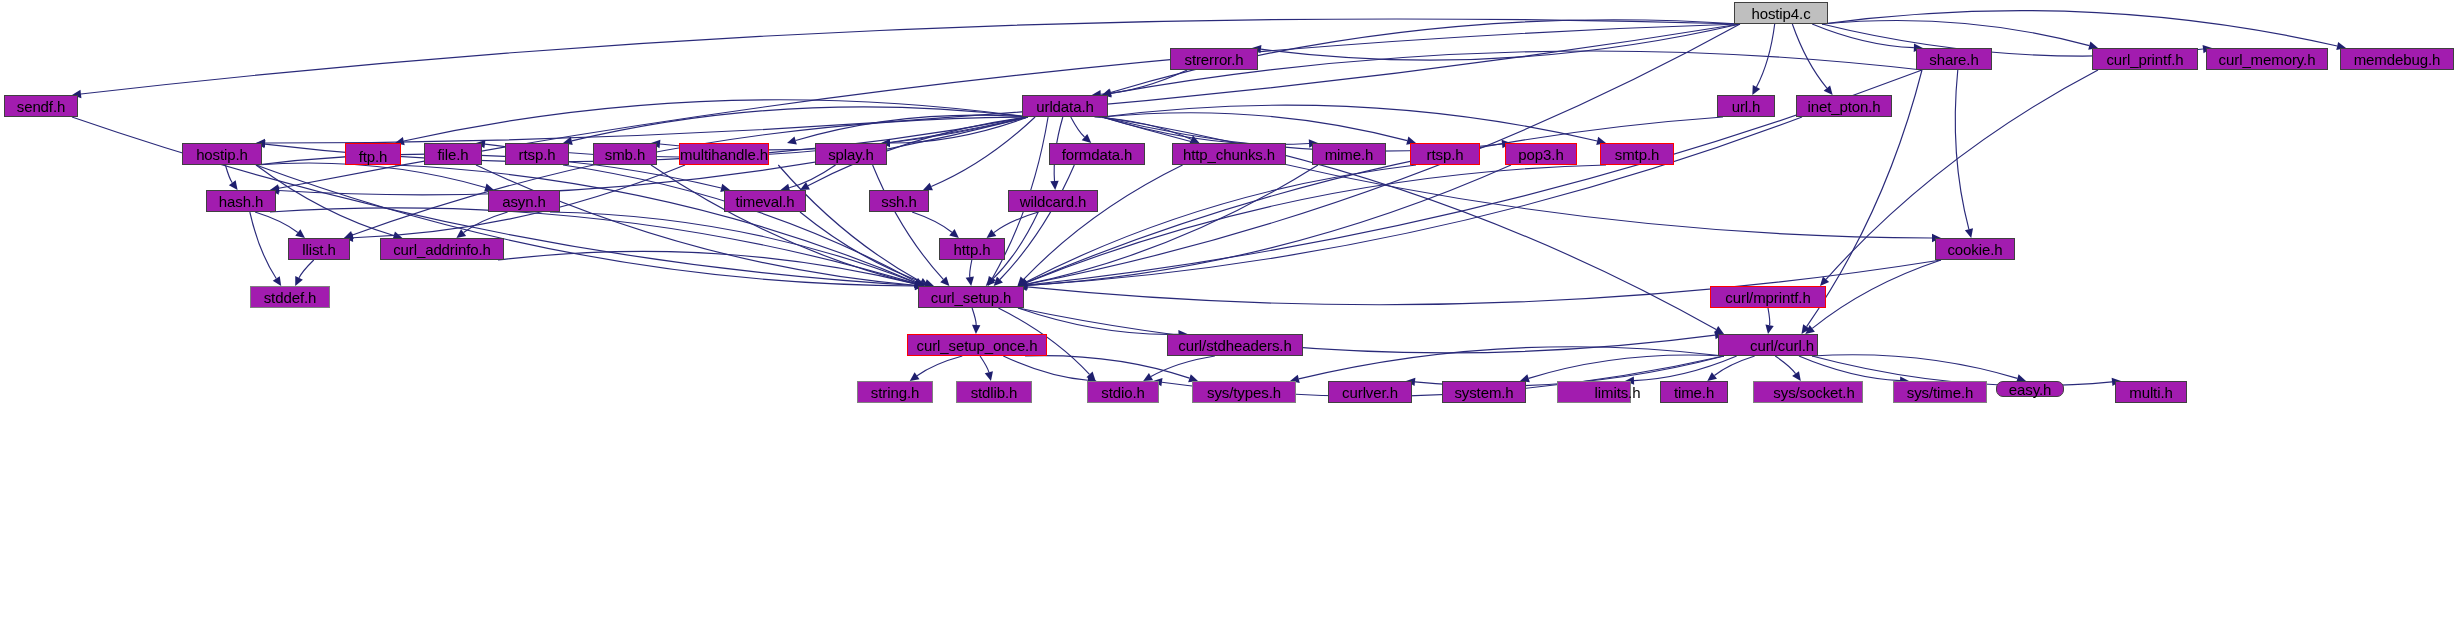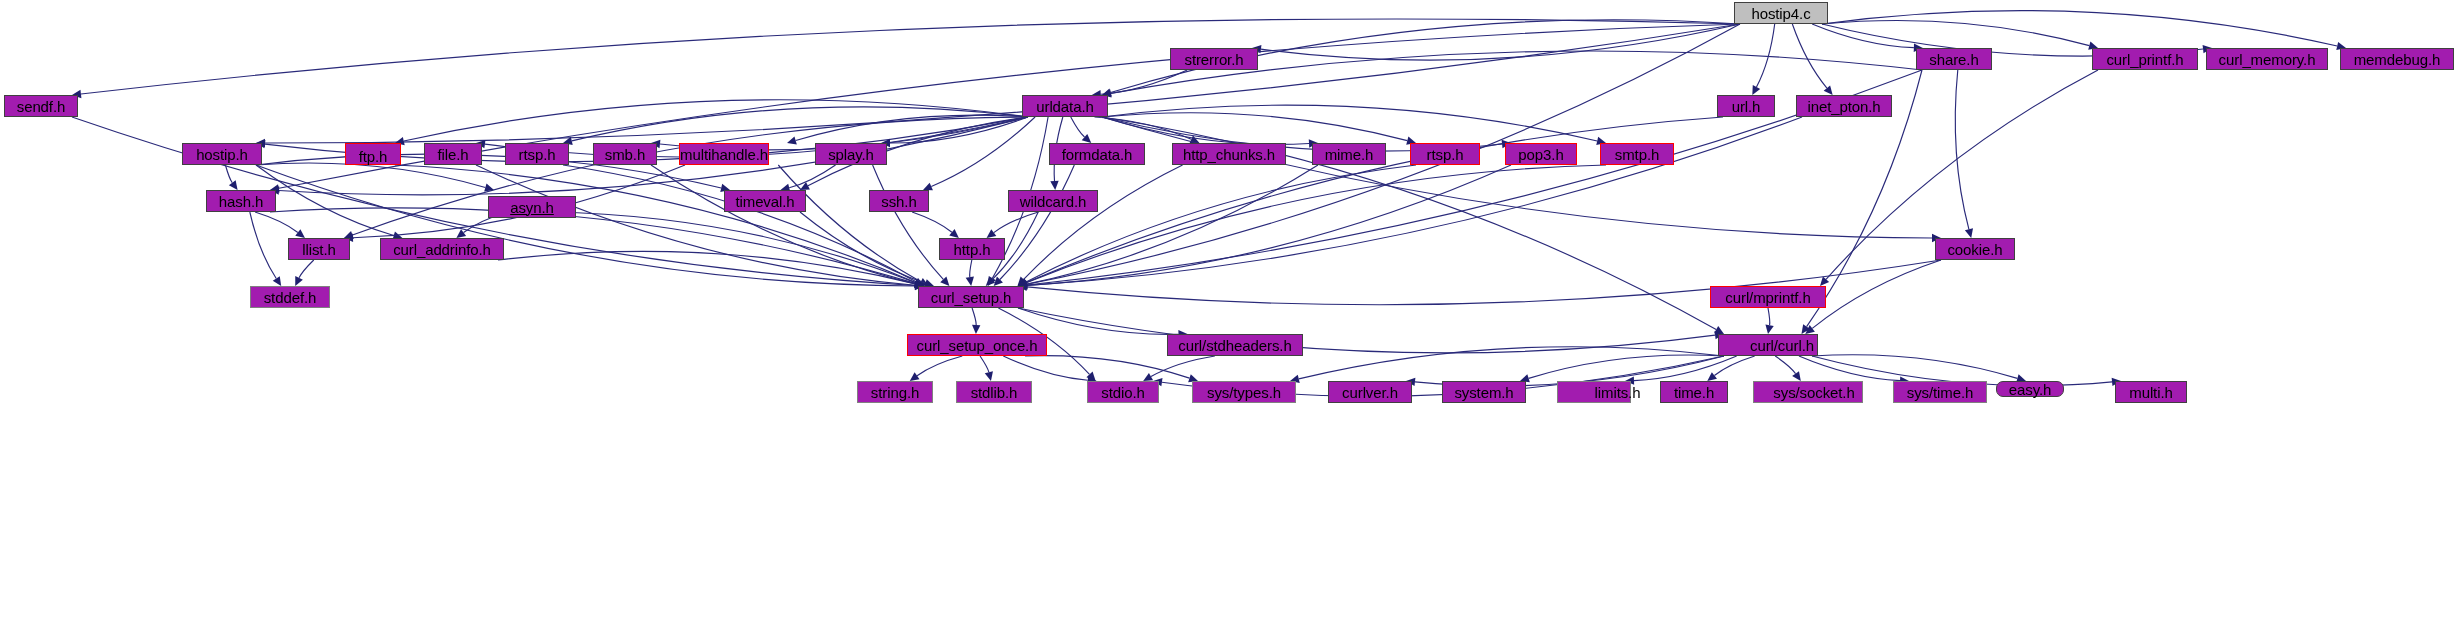--- a/index.html
+++ b/index.html
@@ -291,21 +291,21 @@
       </div>
       <div class="node red" style="left: 1505px; top: 143px; width: 72px; height: 22px;">
         <span>pop3.h</span>
       </div>
       <div class="node red" style="left: 1600px; top: 143px; width: 74px; height: 22px;">
         <span>smtp.h</span>
       </div>
       <div class="node bold" style="left: 206px; top: 190px; width: 70px; height: 22px;">
         <span>hash.h</span>
       </div>
-      <div class="node bold" style="left: 488px; top: 196px; width: 88px; height: 22px; text-decoration: underline;">
+      <div class="node bold" style="left: 488px; top: 190px; width: 72px; height: 22px;">
         <span>asyn.h</span>
       </div>
       <div class="node bold" style="left: 724px; top: 190px; width: 82px; height: 22px;">
         <span>timeval.h</span>
       </div>
       <div class="node bold" style="left: 869px; top: 190px; width: 60px; height: 22px;">
         <span>ssh.h</span>
       </div>
       <div class="node bold" style="left: 1008px; top: 190px; width: 90px; height: 22px;">
         <span>wildcard.h</span>

